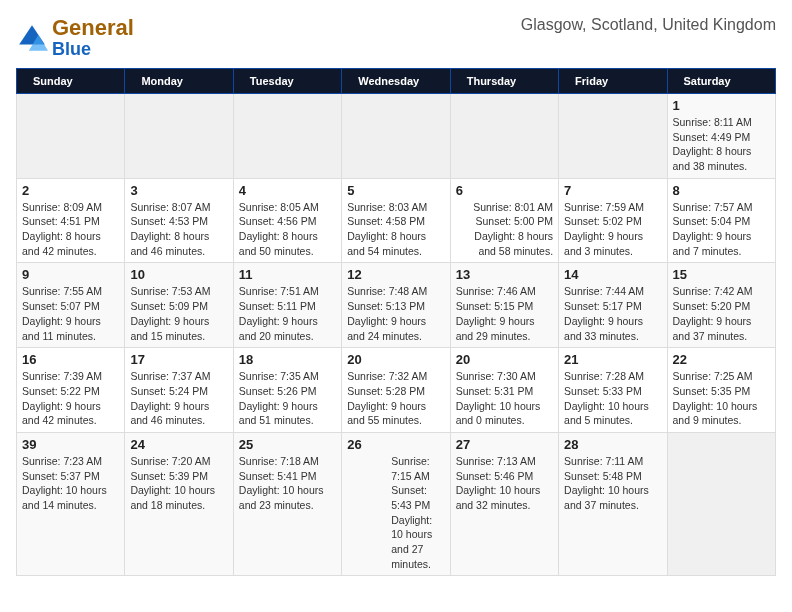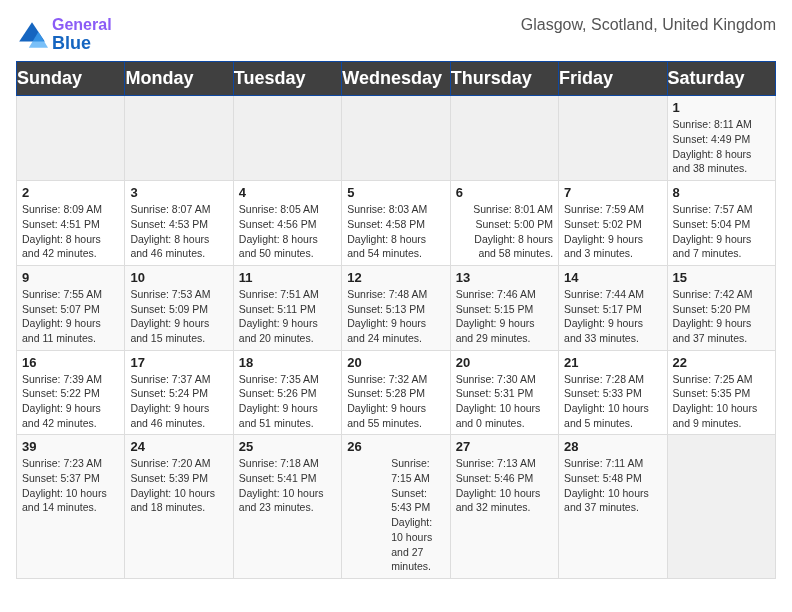--- a/index.html
+++ b/index.html
@@ -20,23 +20,23 @@
       display: flex;
       align-items: center;
       gap: 4px;
     }
     .logo-text {
       display: flex;
       flex-direction: column;
       line-height: 1.1;
     }
     .logo-general {
-      font-size: 16px;
-      font-weight: bold;
-      color: #8b5cf6;
+      font-size: 22px;
+      font-weight: bold;
+      color: #a16207;
     }
     .logo-blue {
       font-size: 18px;
       font-weight: bold;
       color: #1565c0;
     }
     .logo-icon {
       width: 32px;
       height: 32px;
     }
@@ -52,25 +52,25 @@
       font-size: 16px;
       color: #555;
       margin-left: 13px;
     }
     .calendar {
       width: 100%;
       border-collapse: collapse;
       font-size: 11px;
     }
     .calendar thead th {
-      background: #404040;
+      background: #0f172a;
       color: #fff;
-      padding: 6px 0;
+      padding: 6px 16px;
       text-align: left;
-      font-size: 18px;
+      font-size: 11px;
       font-weight: bold;
       border: 1px solid #0d47a1;
     }
     .calendar tbody td {
       vertical-align: top;
       padding: 4px 5px;
       border: 1px solid #ddd;
       width: 108px;
       min-height: 80px;
       background: #fff;

